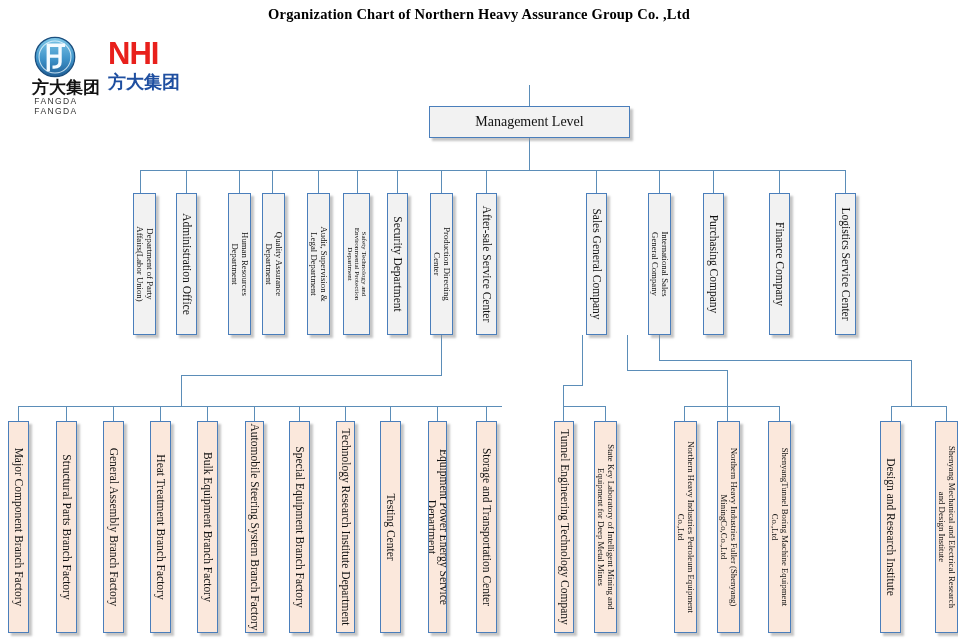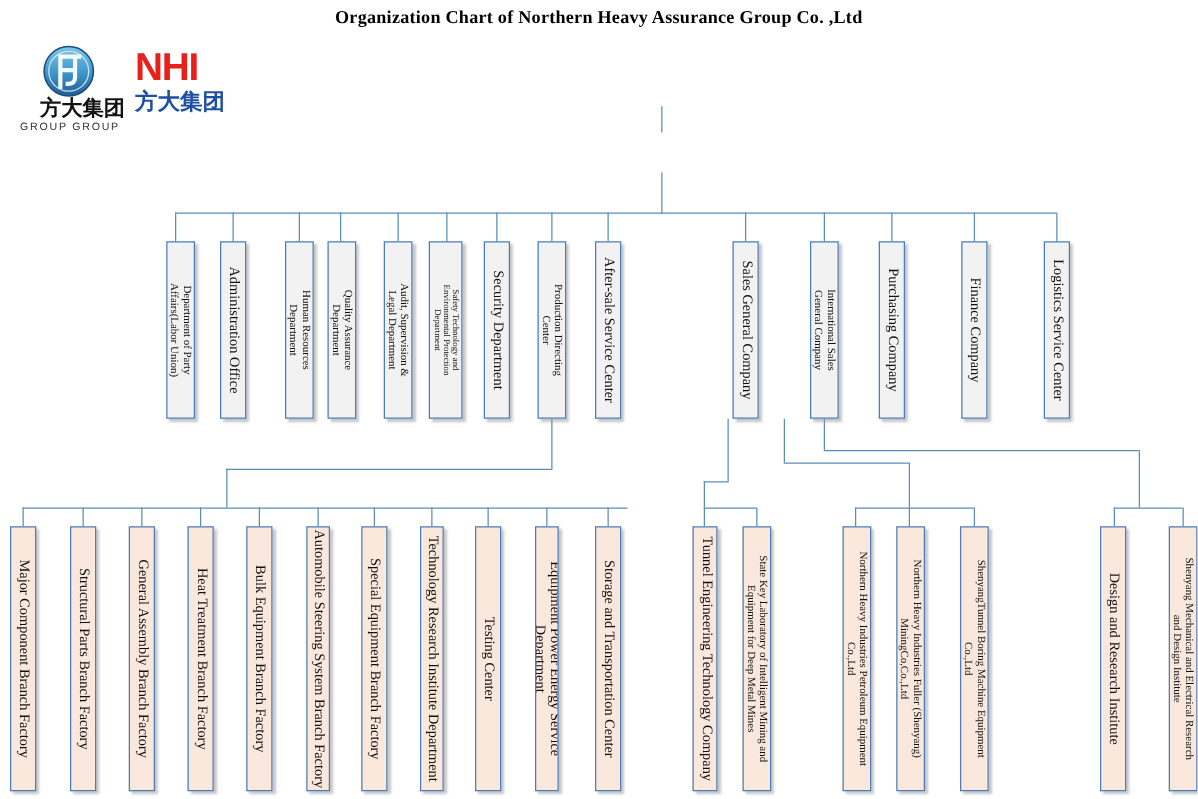--- a/index.html
+++ b/index.html
@@ -81,21 +81,21 @@
             <stop offset="0%" stop-color="#7FC8E8"></stop>
             <stop offset="55%" stop-color="#3E93C9"></stop>
             <stop offset="100%" stop-color="#1F5E96"></stop>
           </linearGradient>
         </defs>
         <circle cx="50" cy="50" r="47" fill="url(#fg1)" stroke="#1B4E7E" stroke-width="3"></circle>
         <circle cx="50" cy="50" r="38" fill="none" stroke="#DFF2FB" stroke-width="2.5" opacity=".85"></circle>
         <path d="M34 22 L34 80 M34 22 L70 22 M34 48 L62 48 M62 30 L62 62 Q62 74 48 74" fill="none" stroke="#F4FBFF" stroke-width="8" stroke-linecap="square"></path>
       </svg>
       <div class="fd-cn">方大集团</div>
-      <div class="fd-en">GROUP GROUP</div>
+      <div class="fd-en">FANGDA FANGDA</div>
     </div>
     <div class="nhi">
       <div class="nhi-top">NHI</div>
       <div class="nhi-bot">方大集团</div>
     </div>
   </div>
 
   <div class="ln lnv" style="left:529px;top:85px;height:21px;"></div>
 
   <div class="ln lnv" style="left:529px;top:138px;height:33px;"></div>
@@ -148,20 +148,23 @@
   <div class="ln lnv" style="left:727px;top:406px;height:15px;"></div>
   <div class="ln lnv" style="left:779px;top:406px;height:15px;"></div>
 
   <div class="ln lnv" style="left:659px;top:335px;height:25px;"></div>
   <div class="ln lnh" style="left:659px;top:360px;width:252px;"></div>
   <div class="ln lnv" style="left:911px;top:360px;height:46px;"></div>
   <div class="ln lnh" style="left:891px;top:406px;width:55px;"></div>
   <div class="ln lnv" style="left:891px;top:406px;height:15px;"></div>
   <div class="ln lnv" style="left:946px;top:406px;height:15px;"></div>
 
+  <div class="box horiz" style="left:429px;top:106px;width:201px;height:32px;">
+    <div class="lbl">Management Level</div>
+  </div>
 
   <div class="box vert" style="left:133px;top:193px;width:23px;height:142px;">
     <div class="lbl" style="width: 140px; height: 21px; font-size: 8.74px; transform: rotate(90deg) translate(0px, -21px);">Department of Party
 Affairs(Labor Union)</div>
   </div>
   <div class="box vert" style="left:176px;top:193px;width:21px;height:142px;">
     <div class="lbl" style="width: 140px; height: 19px; font-size: 11.5px; transform: rotate(90deg) translate(0px, -19px);">Administration Office</div>
   </div>
   <div class="box vert" style="left:228px;top:193px;width:23px;height:142px;">
     <div class="lbl" style="width: 140px; height: 21px; font-size: 8.74px; transform: rotate(90deg) translate(0px, -21px);">Human Resources

